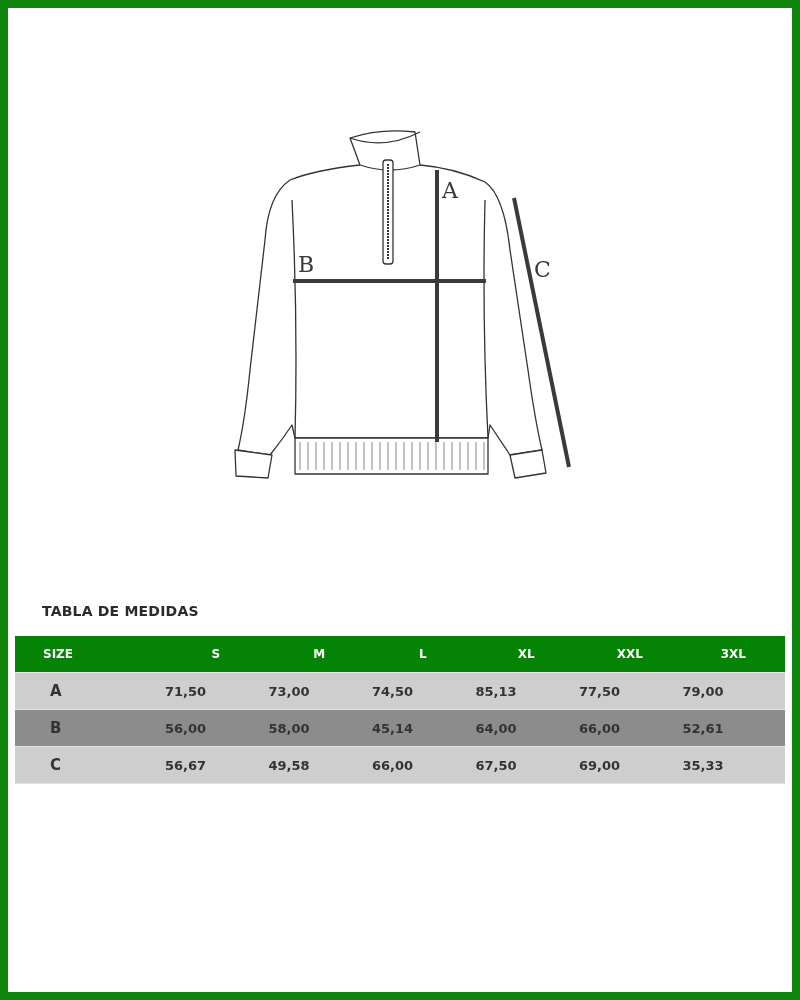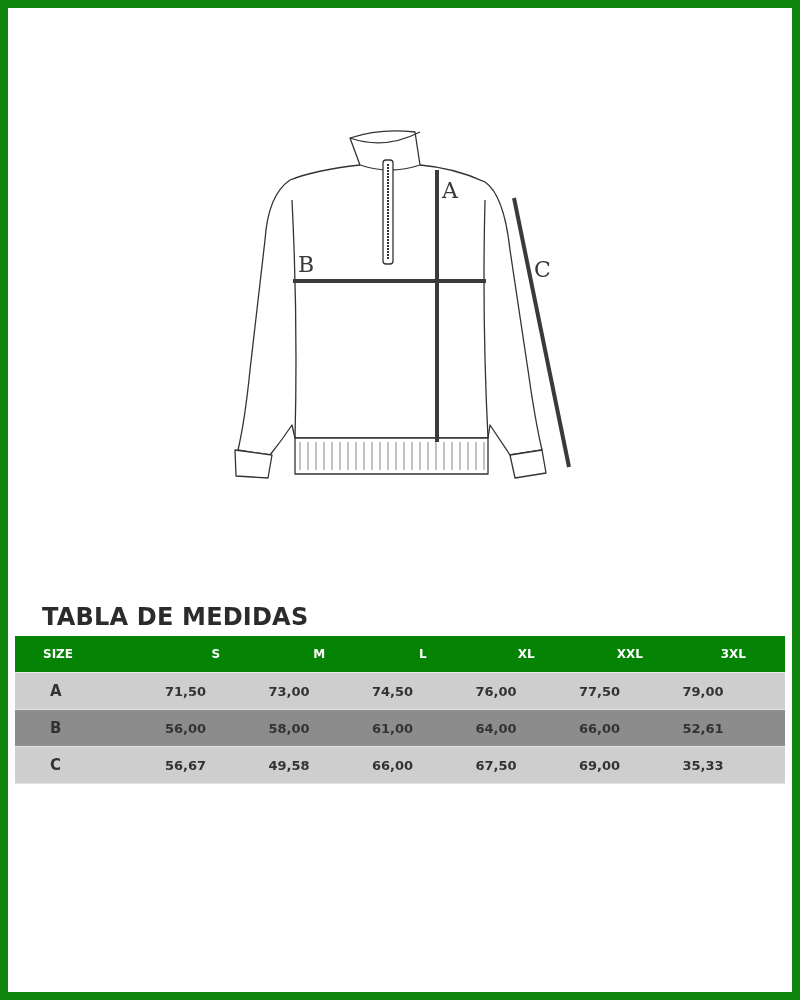--- a/index.html
+++ b/index.html
@@ -16,21 +16,21 @@
     box-sizing: border-box;
     border: 8px solid #10850e;
     background: #fff;
   }
   .diagram {
     position: absolute; left: 220px; top: 120px;
     width: 370px; height: 370px;
   }
   .title {
     position: absolute; left: 42px; top: 603px;
-    font-size: 24px; font-weight: bold; color: #2b2b2b;
+    font-size: 14px; font-weight: bold; color: #2b2b2b;
     letter-spacing: 0.2px;
     text-align: right;
   }
   table.sizes {
     position: absolute; left: 15px; top: 636px;
     width: 770px;
     border-collapse: collapse;
     font-size: 13px; font-weight: bold;
   }
   table.sizes th {
@@ -98,29 +98,29 @@
       <th>XXL</th>
       <th>3XL</th>
     </tr>
   </thead>
   <tbody>
     <tr class="light">
       <td>A</td>
       <td>71,50</td>
       <td>73,00</td>
       <td>74,50</td>
-      <td>76,00</td>
+      <td>85,13</td>
       <td>77,50</td>
       <td>79,00</td>
     </tr>
     <tr class="dark">
       <td>B</td>
       <td>56,00</td>
       <td>58,00</td>
-      <td>61,00</td>
+      <td>45,14</td>
       <td>64,00</td>
       <td>66,00</td>
       <td>52,61</td>
     </tr>
     <tr class="light">
       <td>C</td>
       <td>56,67</td>
       <td>49,58</td>
       <td>66,00</td>
       <td>67,50</td>

